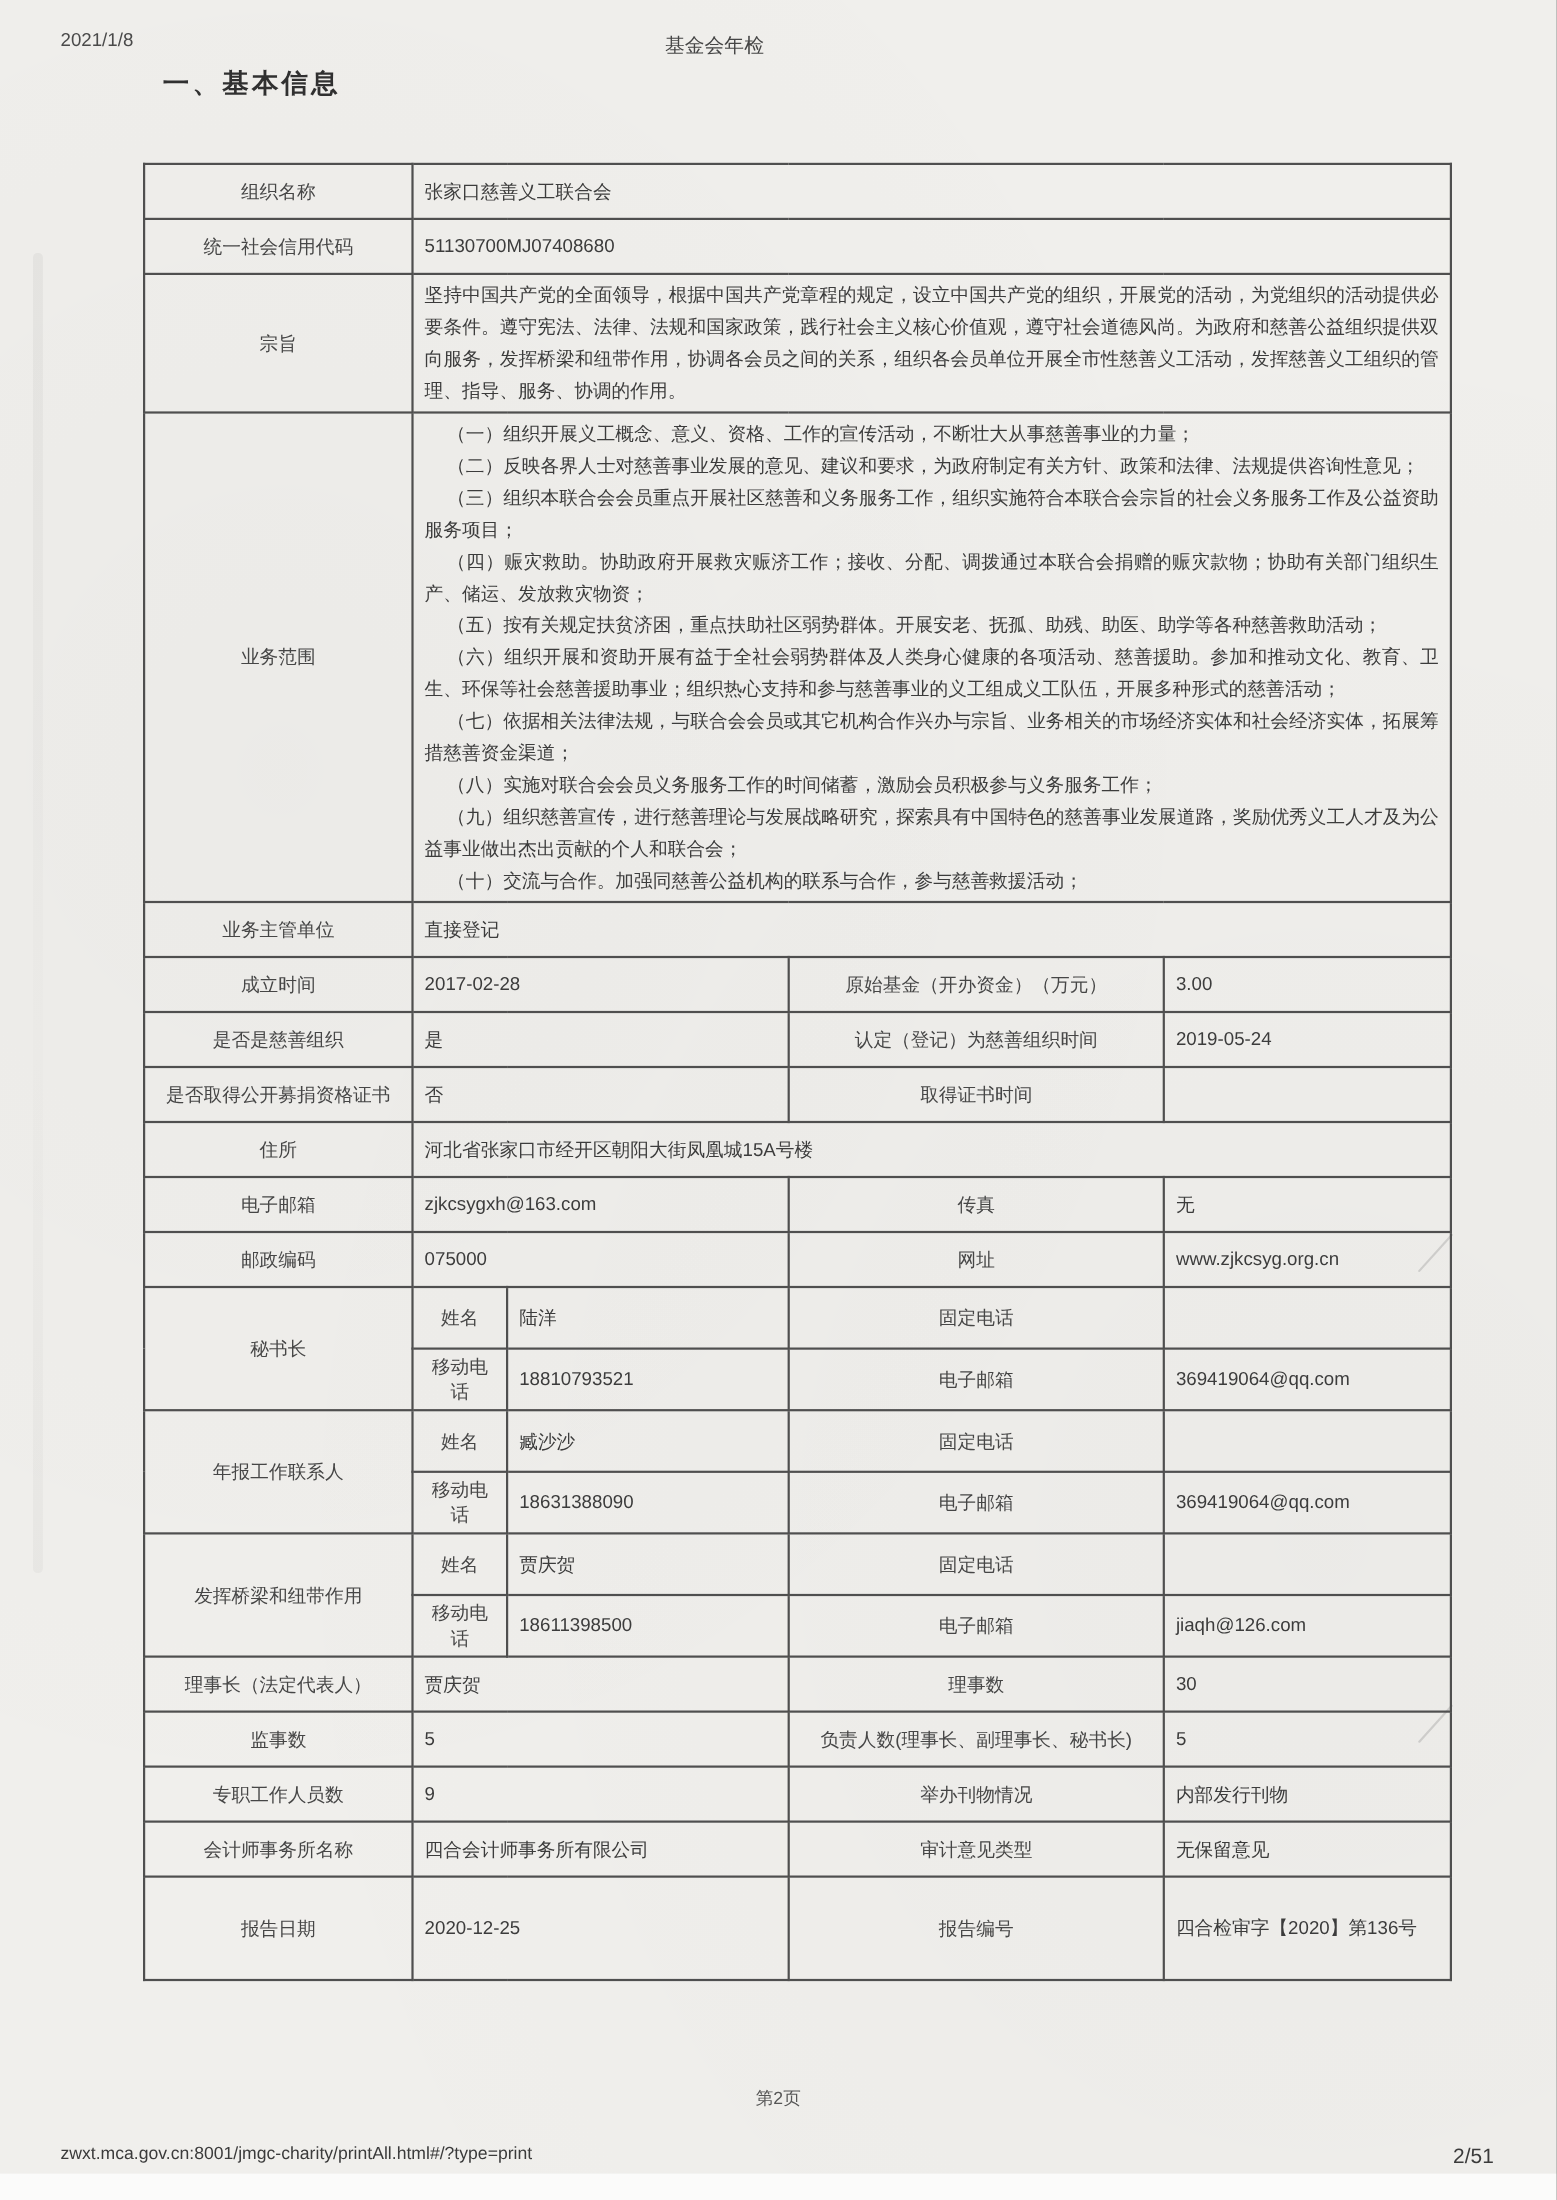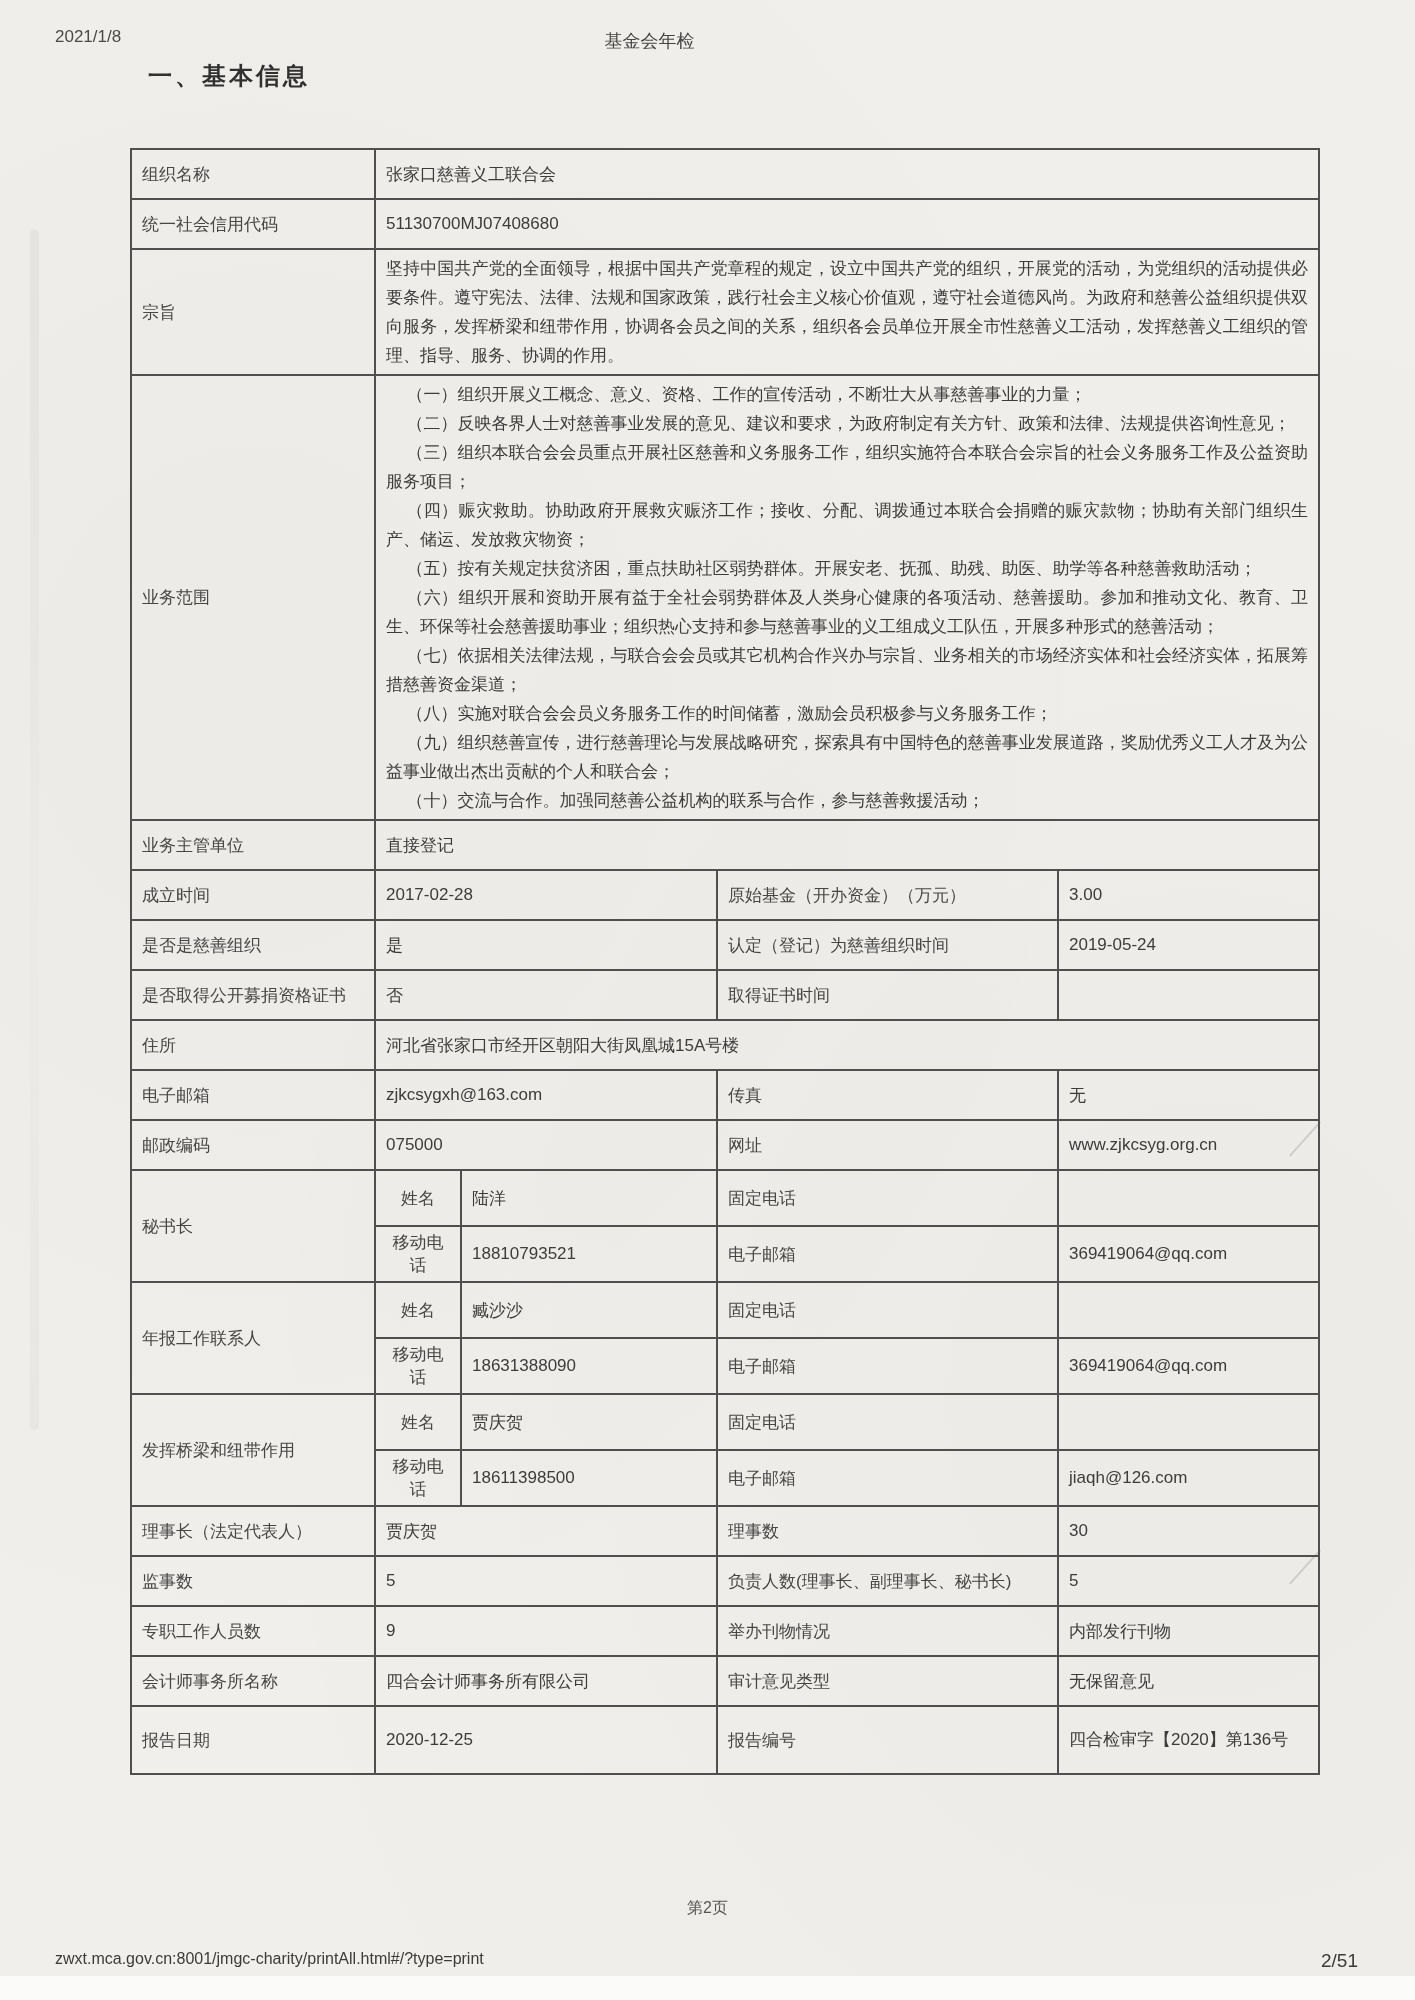--- a/index.html
+++ b/index.html
@@ -23,27 +23,27 @@
     position:absolute;left:130px;top:148px;width:1188px;
     border-collapse:collapse;table-layout:fixed;
     font-size:17px;color:#3e3e3e;
   }
   .info-table td{
     border:2px solid #4f4f4f;
     padding:4px 10px;
     vertical-align:middle;
     word-break:break-all;
   }
-  .lbl{color:#464646;}
+  .lbl{text-align:center;color:#464646;}
   .val{text-align:left;padding-left:17px;color:#3c3c3c;}
   .sublbl{text-align:center;padding:4px 3px;color:#464646;border-radius:11px;}
   .just{ text-align:justify; line-height:29px; padding:6px 16px 6px 18px;}
   .scope p{margin:0;text-indent:1.2em;text-align:justify;line-height:29px;}
   .report-val{line-height:1.55;}
-  tr.h50{height:50px;} tr.h56{height:56px;} tr.h118{height:118px;} tr.h78{height:68px;}
+  tr.h50{height:50px;} tr.h56{height:56px;} tr.h118{height:118px;} tr.h78{height:94px;}
 
   .page-num{position:absolute;top:1898px;left:50%;transform:translateX(-50%);font-size:16px;color:#565656;}
   .footer-url{position:absolute;left:55px;top:1950px;font-size:16px;color:#3b3b3b;}
   .footer-pages{position:absolute;right:57px;top:1950px;font-size:19px;color:#3b3b3b;}
   .scan-bottom{position:absolute;left:0;bottom:0;width:100%;height:24px;background:#fbfbfa;}
   .streak{position:absolute;left:30px;top:230px;width:9px;height:1200px;
     background:linear-gradient(180deg, rgba(140,140,138,0.10), rgba(140,140,138,0.02) 60%, rgba(140,140,138,0.08));
     border-radius:4px;}
   .slash{position:absolute;width:46px;height:2px;background:rgba(125,125,125,0.28);transform:rotate(-48deg);border-radius:2px;}
   .slash1{left:1282px;top:1138px;}

